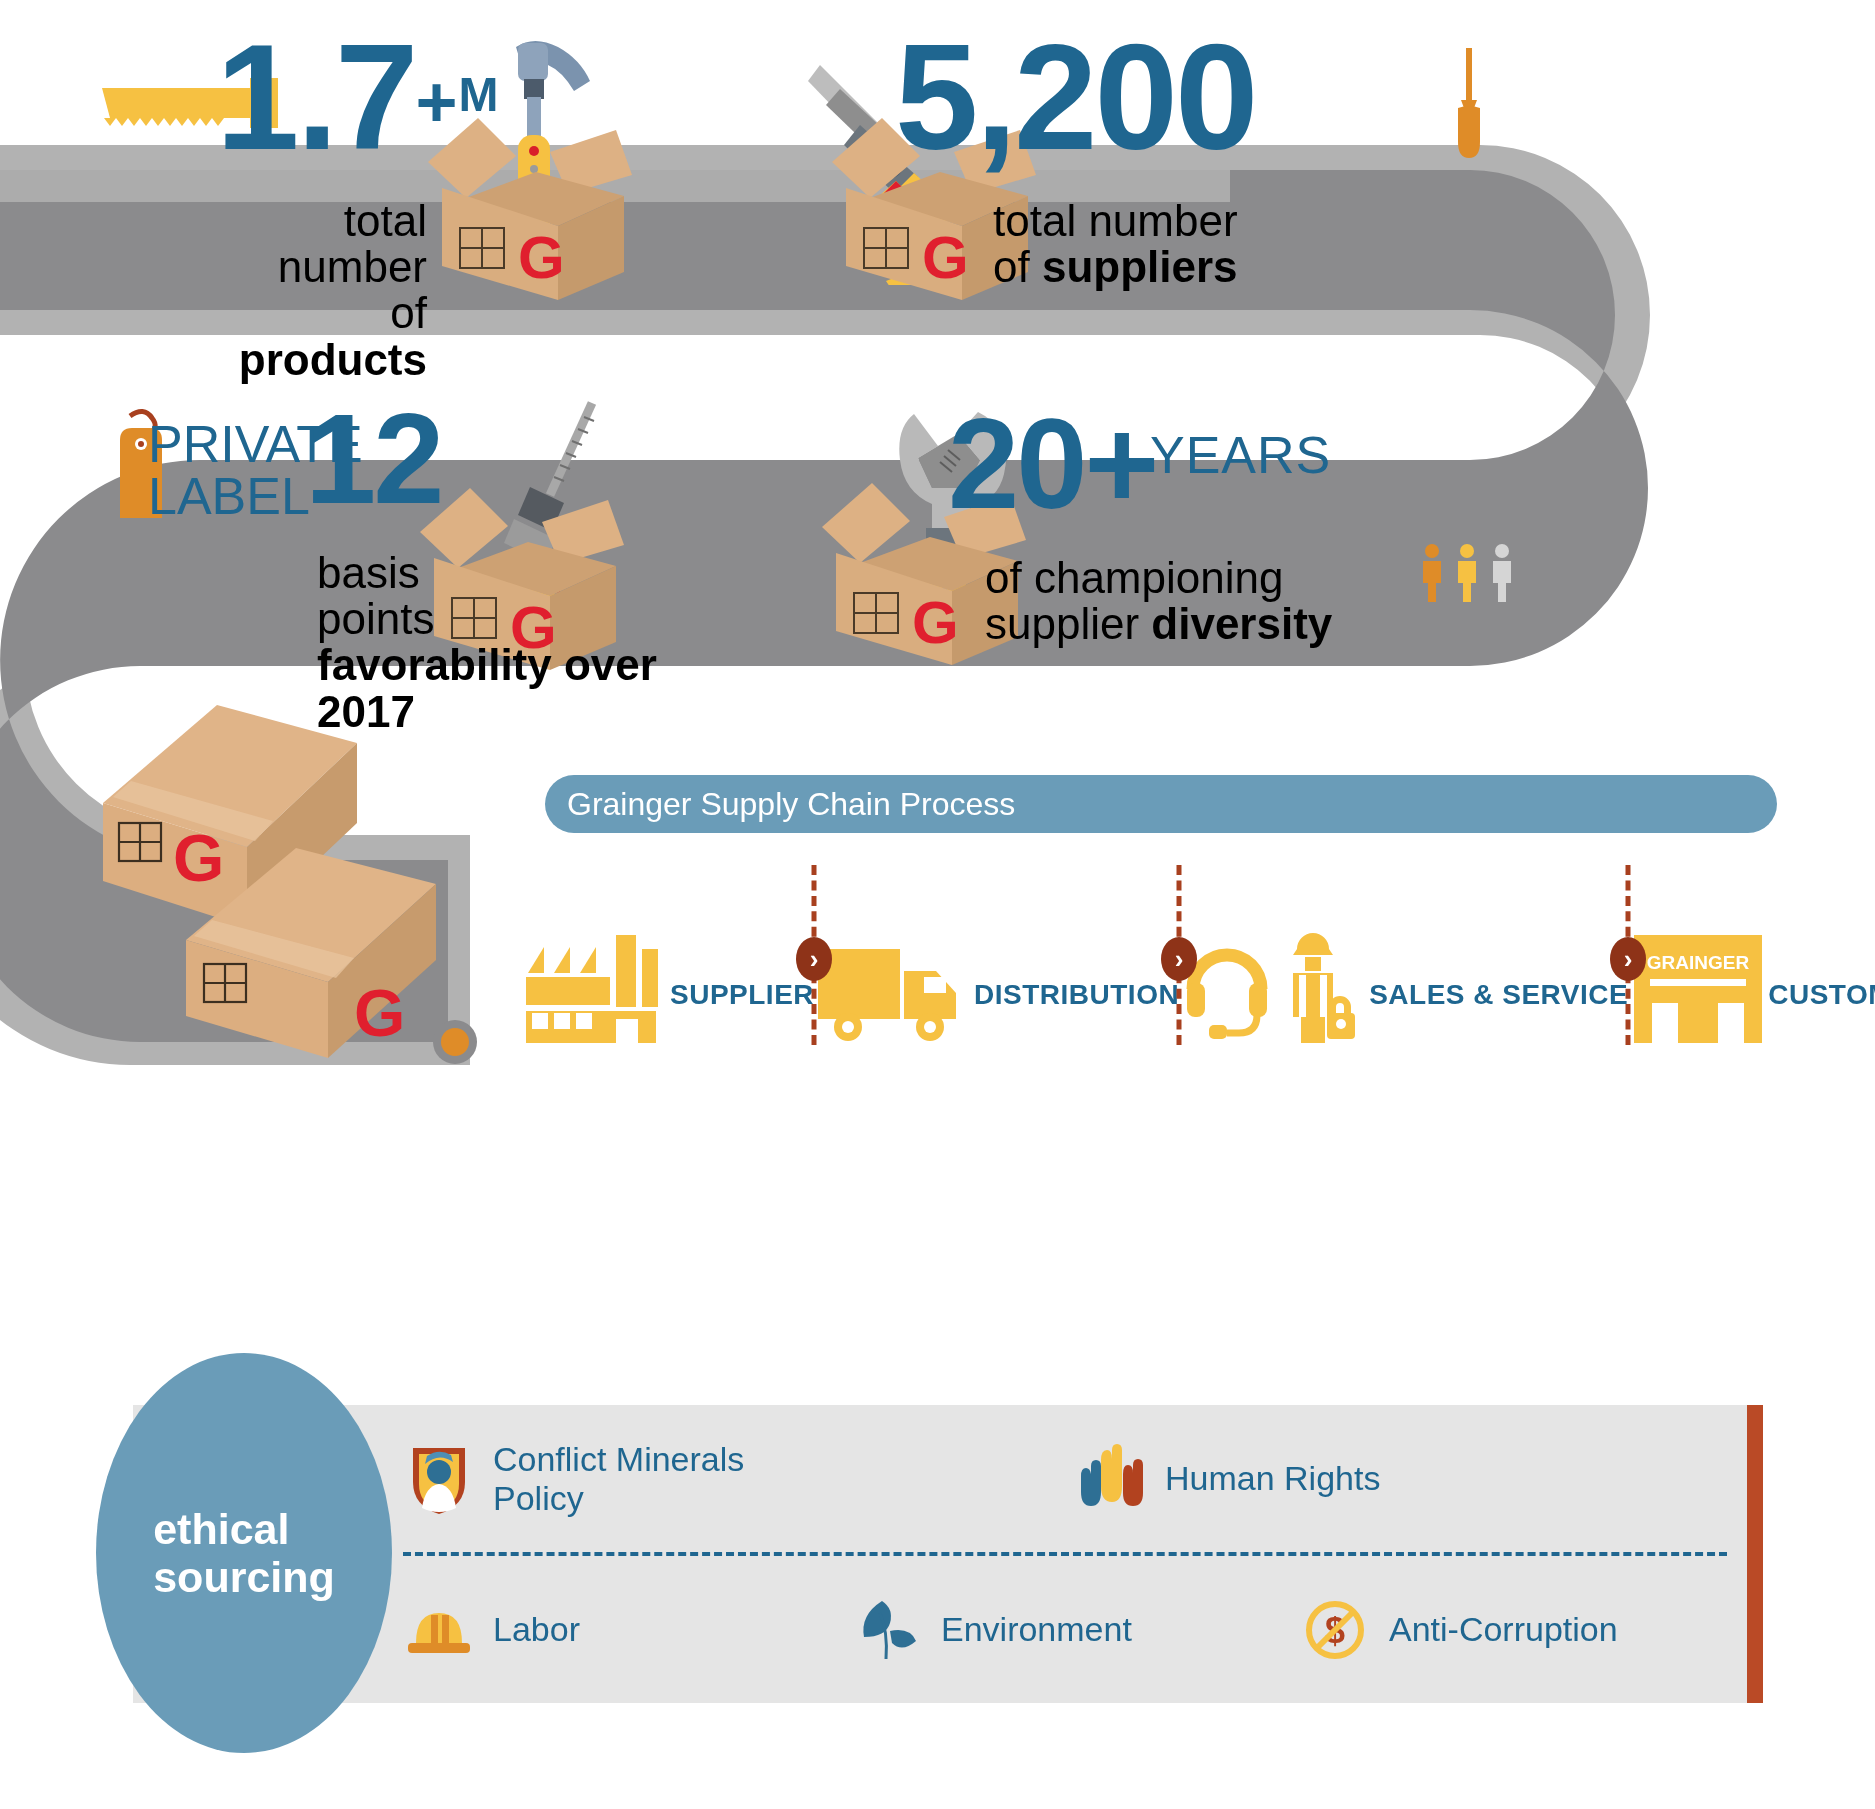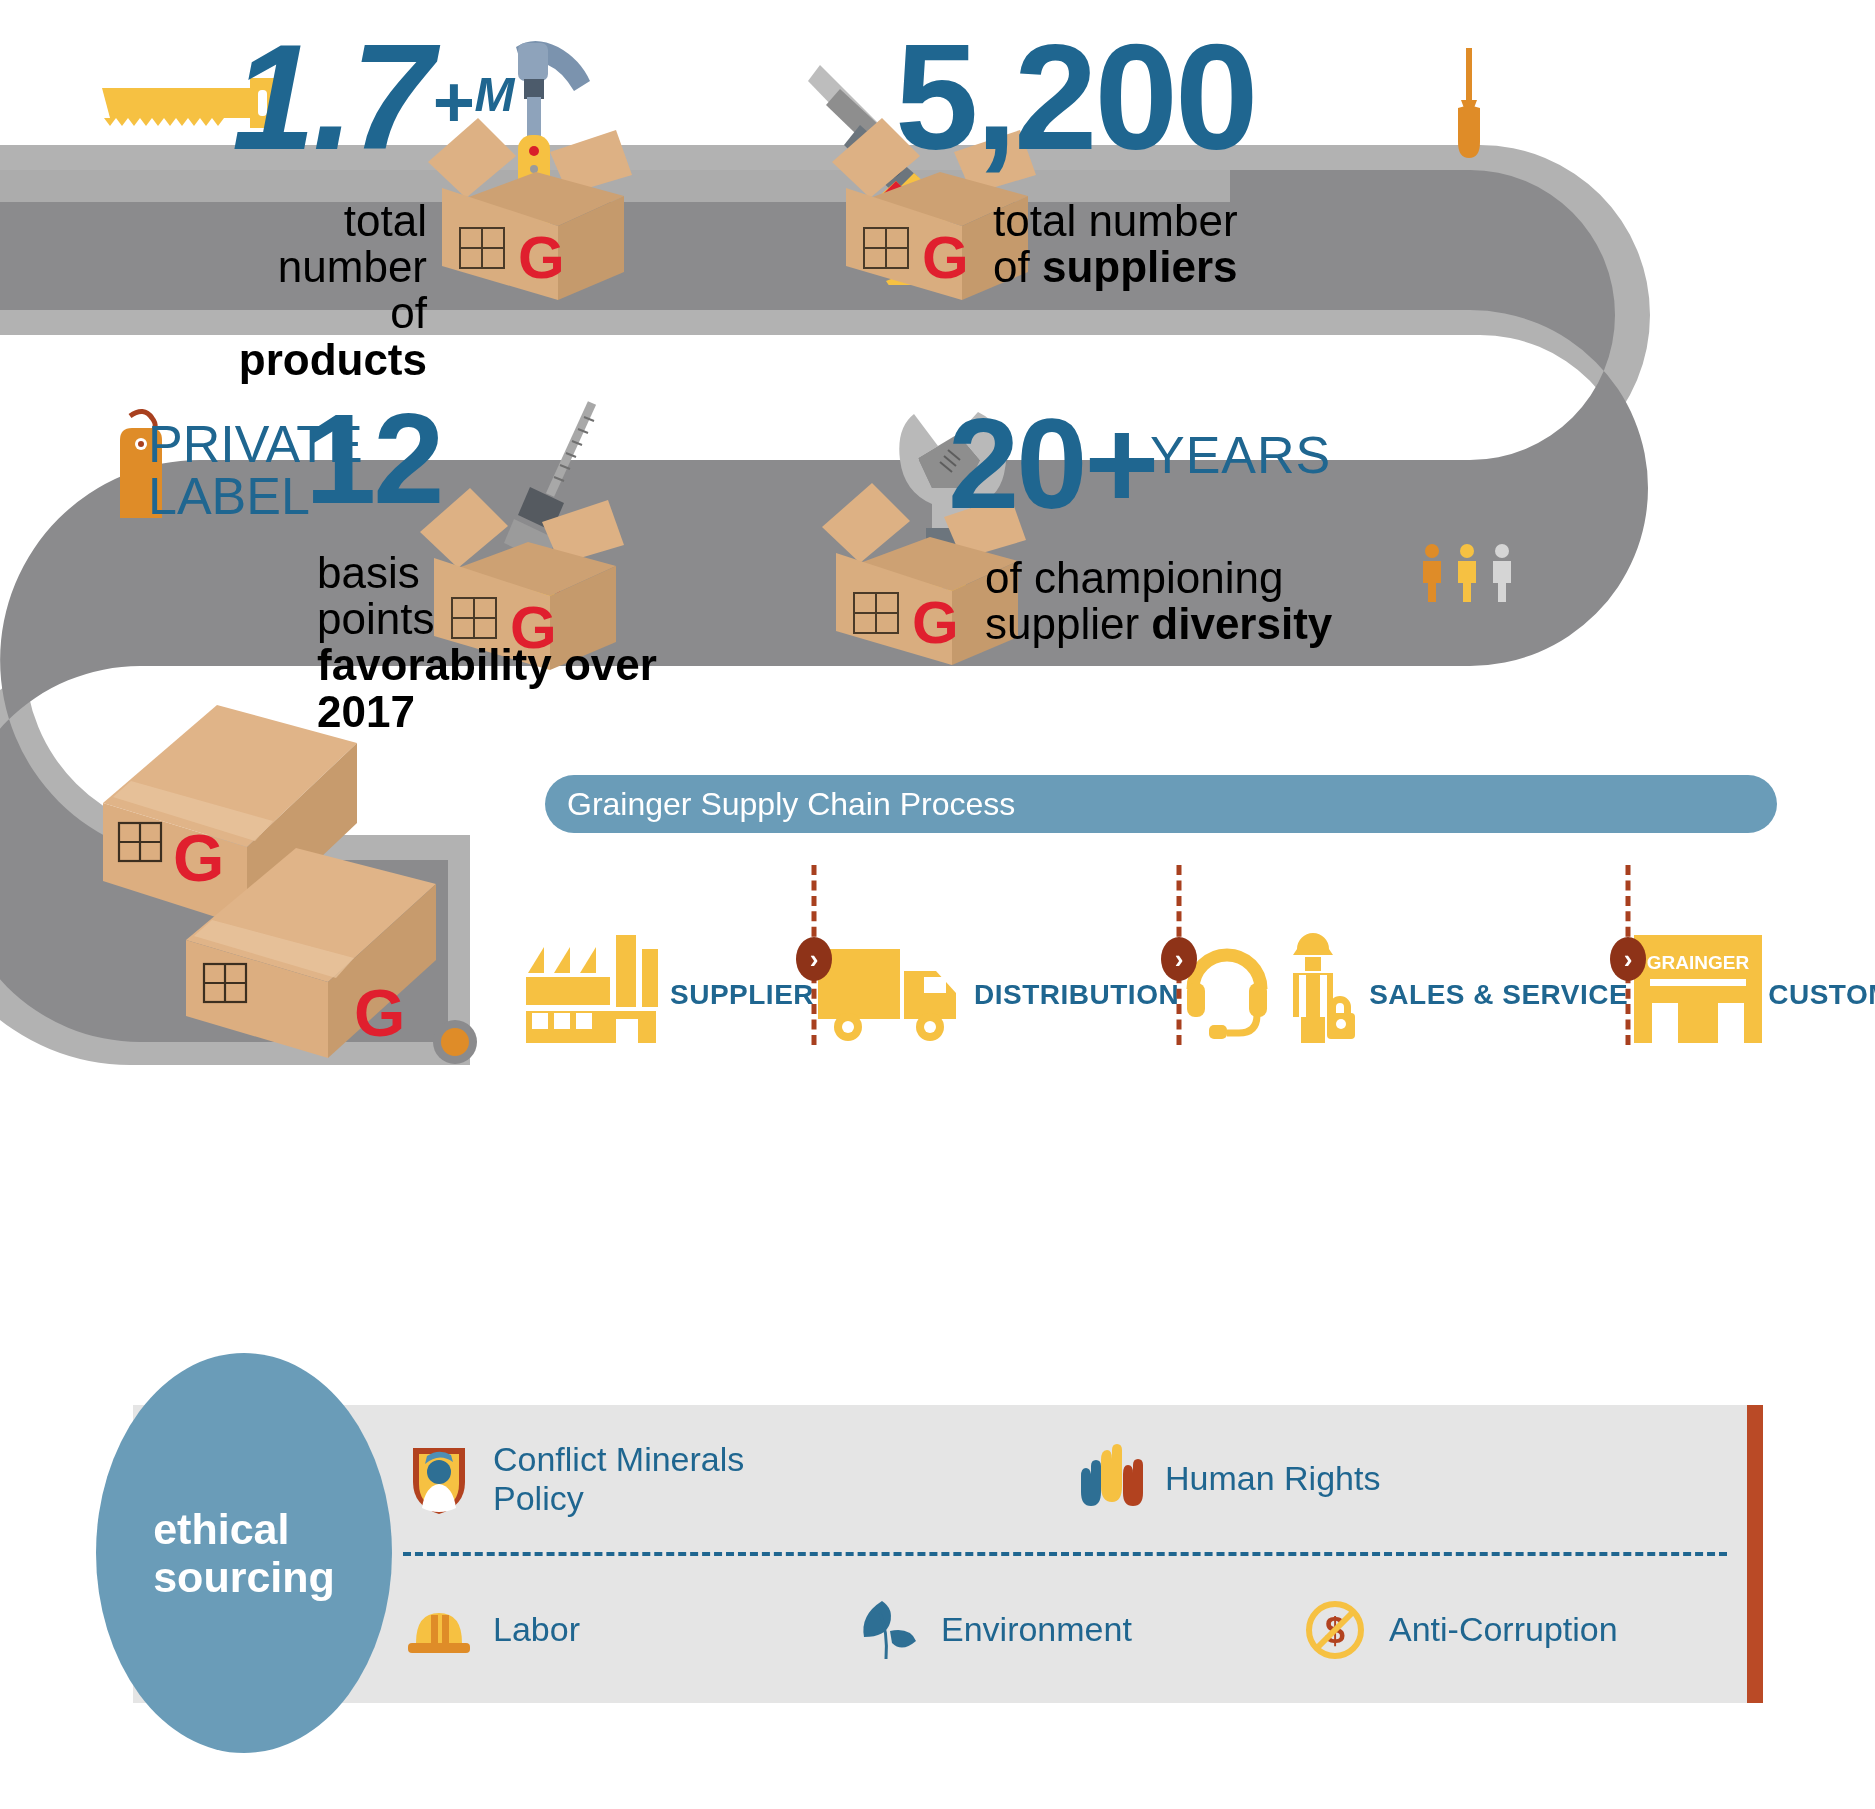--- a/index.html
+++ b/index.html
@@ -18,21 +18,21 @@
   
   .abs { position: absolute; }
 
   
   .bignum {
     color: #1f6690;
     font-weight: bold;
     line-height: 1;
     letter-spacing: -3px;
   }
-  .stat-1 { font-size: 150px; left: 232px; top: 22px; font-style: italic; }
+  .stat-1 { font-size: 150px; left: 216px; top: 22px; }
   .stat-2 { font-size: 150px; left: 895px; top: 22px; }
   .stat-3 { font-size: 128px; left: 305px; top: 395px; }
   .stat-4 { font-size: 128px; left: 948px; top: 400px; }
 
   .plus-m {
     color: #1f6690; font-weight: bold; letter-spacing: -1px;
   }
   .sup-plus { font-size: 72px; vertical-align: 22px; }
   .sup-m    { font-size: 48px; vertical-align: 38px; margin-left: 2px;}
 

